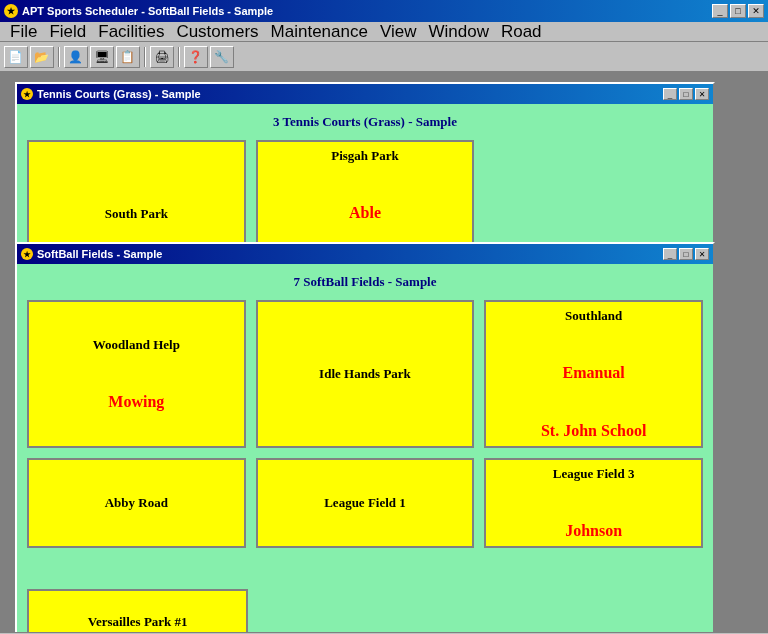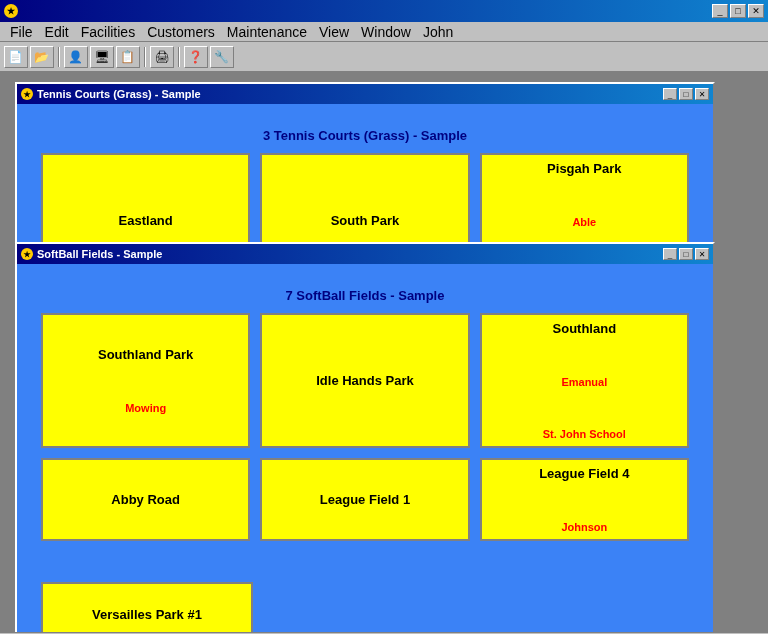--- a/index.html
+++ b/index.html
@@ -63,21 +63,21 @@
     .menu-bar {
       background: #c0c0c0;
       display: flex;
       align-items: center;
       padding: 2px 4px;
       height: 20px;
       border-bottom: 1px solid #808080;
     }
     .menu-item {
       padding: 2px 6px;
-      font-size: 14px;
+      font-size: 17px;
       cursor: pointer;
     }
 
     
     .toolbar {
       background: #c0c0c0;
       display: flex;
       align-items: center;
       padding: 3px 4px;
       height: 30px;
@@ -160,22 +160,23 @@
       border-color: #fff #808080 #808080 #fff;
       font-size: 8px;
       display: flex;
       align-items: center;
       justify-content: center;
       cursor: pointer;
       color: #000;
     }
 
     .sub-window-content {
-      background: #3b82f6;
-      padding: 24px;
+      background: #86efac;
+      padding: 10px;
+      font-family: Liberation Serif, serif;
     }
 
     .section-title {
       text-align: center;
       color: #000080;
       font-weight: bold;
       font-size: 13px;
       margin-bottom: 10px;
     }
 
@@ -200,21 +201,21 @@
       gap: 40px;
     }
     .field-name {
       font-weight: bold;
       font-size: 13px;
       color: #000;
       text-align: center;
     }
     .field-sponsor {
       color: #ff0000;
-      font-size: 11px;
+      font-size: 16px;
       font-weight: bold;
       text-align: center;
     }
 
     
     .status-bar {
       background: #c0c0c0;
       border-top: 1px solid #808080;
       padding: 2px 8px;
       font-size: 11px;
@@ -223,37 +224,38 @@
       align-items: center;
       justify-content: space-between;
     }
   </style>
 </head>
 <body>
 
 <div class="title-bar">
   <div class="title-bar-left">
     <div class="title-bar-icon">★</div>
+    <span>APT Sports Scheduler - SoftBall Fields - Sample</span>
   </div>
   <div class="title-bar-buttons">
     <div class="win-btn">_</div>
     <div class="win-btn">□</div>
     <div class="win-btn close-btn">✕</div>
   </div>
 </div>
 
 <div class="menu-bar">
   <span class="menu-item">File</span>
-  <span class="menu-item">Edit</span>
+  <span class="menu-item">Field</span>
   <span class="menu-item">Facilities</span>
   <span class="menu-item">Customers</span>
   <span class="menu-item">Maintenance</span>
   <span class="menu-item">View</span>
   <span class="menu-item">Window</span>
-  <span class="menu-item">John</span>
+  <span class="menu-item">Road</span>
 </div>
 
 <div class="toolbar">
   <div class="toolbar-btn">📄</div>
   <div class="toolbar-btn">📂</div>
   <div class="toolbar-sep"></div>
   <div class="toolbar-btn">👤</div>
   <div class="toolbar-btn">🖥</div>
   <div class="toolbar-btn">📋</div>
   <div class="toolbar-sep"></div>
@@ -274,23 +276,20 @@
       <div class="sub-title-buttons">
         <div class="sub-win-btn">_</div>
         <div class="sub-win-btn">□</div>
         <div class="sub-win-btn">✕</div>
       </div>
     </div>
     <div class="sub-window-content">
       <div class="section-title">3 Tennis Courts (Grass) - Sample</div>
       <div class="fields-grid fields-grid-3">
         <div class="field-card">
-          <span class="field-name">Eastland</span>
-        </div>
-        <div class="field-card">
           <span class="field-name">South Park</span>
         </div>
         <div class="field-card">
           <span class="field-name">Pisgah Park</span>
           <span class="field-sponsor">Able</span>
           <span class="field-sponsor">Mack's Sports</span>
         </div>
       </div>
     </div>
   </div>
@@ -305,42 +304,42 @@
         <div class="sub-win-btn">_</div>
         <div class="sub-win-btn">□</div>
         <div class="sub-win-btn">✕</div>
       </div>
     </div>
     <div class="sub-window-content">
       <div class="section-title">7 SoftBall Fields - Sample</div>
 
       <div class="fields-grid fields-grid-3" style="margin-bottom: 10px;">
         <div class="field-card">
-          <span class="field-name">Southland Park</span>
+          <span class="field-name">Woodland Help</span>
           <span class="field-sponsor">Mowing</span>
         </div>
         <div class="field-card">
           <span class="field-name">Idle Hands Park</span>
         </div>
         <div class="field-card">
           <span class="field-name">Southland</span>
           <span class="field-sponsor">Emanual</span>
           <span class="field-sponsor">St. John School</span>
         </div>
       </div>
 
       <div class="fields-grid fields-grid-3" style="margin-bottom: 16px;">
         <div class="field-card">
           <span class="field-name">Abby Road</span>
         </div>
         <div class="field-card">
           <span class="field-name">League Field 1</span>
         </div>
         <div class="field-card">
-          <span class="field-name">League Field 4</span>
+          <span class="field-name">League Field 3</span>
           <span class="field-sponsor">Johnson</span>
         </div>
       </div>
 
       <div style="display: flex;">
         <div class="field-card" style="width: calc(33.33% - 4px); margin-top: 25px;">
           <span class="field-name">Versailles Park #1</span>
         </div>
       </div>
 

